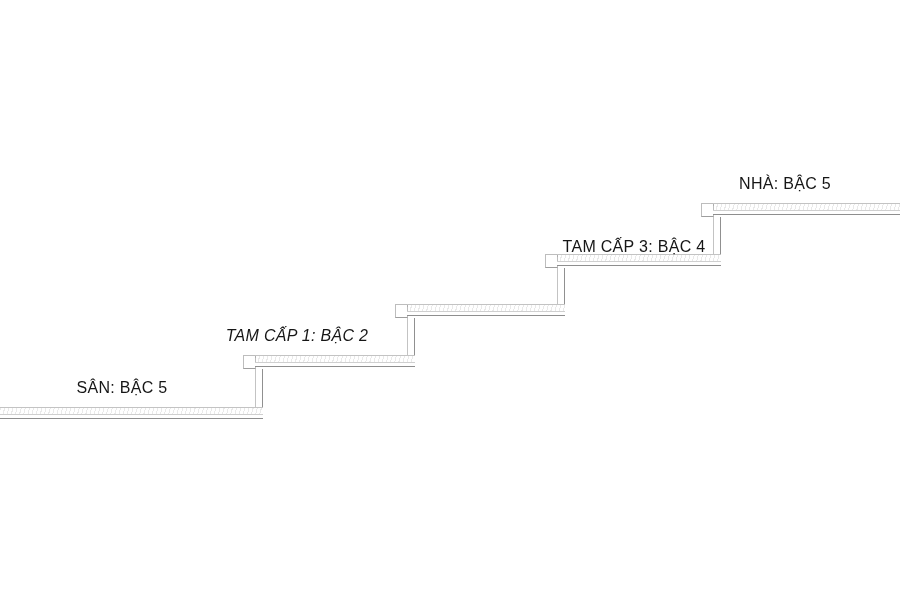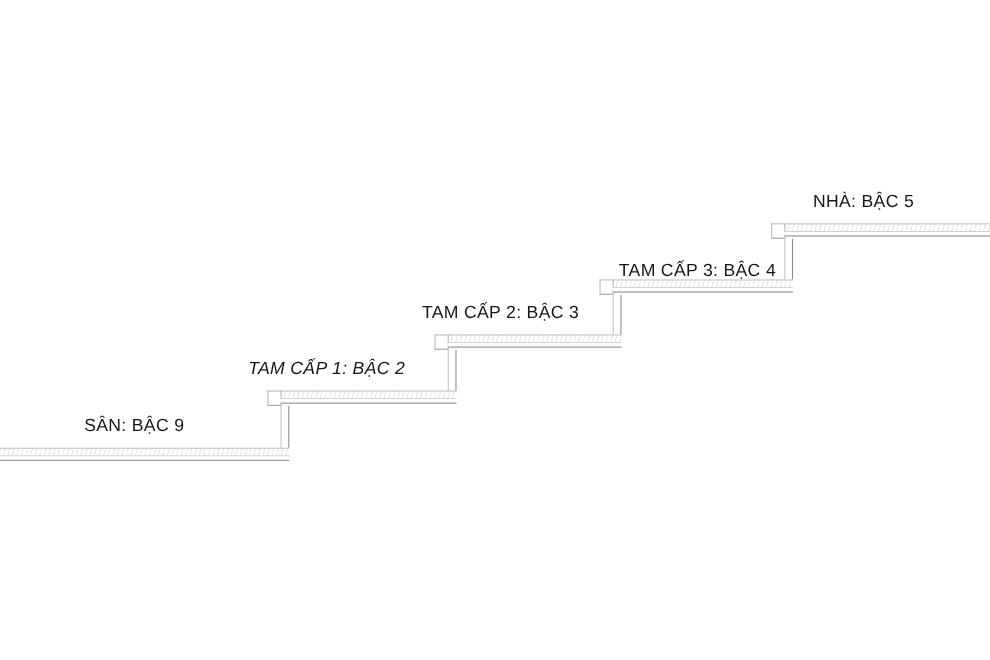--- a/index.html
+++ b/index.html
@@ -62,35 +62,34 @@
     letter-spacing: 0.3px;
     color: #161616;
     z-index: 5;
   }
 </style>
 </head>
 <body>
 
 <div class="canvas">
 
-  <div class="label" style="left:122px; top:377px;">SÂN: BẬC 9</div>
+  <div class="label" style="left:122px; top:377px;">SÂN: BẬC 5</div>
   <div class="tread" style="left:0px; top:407px; width:263px;">
     <div class="t-finish"></div>
     <div class="t-gap"></div>
   </div>
 
   <div class="label" style="left:297px; top:325px;font-style:italic;">TAM CẤP 1: BẬC 2</div>
   <div class="nosing" style="left:243px; top:355px;"></div>
   <div class="riser" style="left:255px; top:369px; height:38px;"></div>
   <div class="tread" style="left:255px; top:355px; width:160px;">
     <div class="t-finish"></div>
     <div class="t-gap"></div>
   </div>
 
-  <div class="label" style="left:455px; top:274px;">TAM CẤP 2: BẬC 3</div>
   <div class="nosing" style="left:395px; top:304px;"></div>
   <div class="riser" style="left:407px; top:318px; height:37px;"></div>
   <div class="tread" style="left:407px; top:304px; width:158px;">
     <div class="t-finish"></div>
     <div class="t-gap"></div>
   </div>
 
   <div class="label" style="left:606px; top:236px;margin-left:28px;">TAM CẤP 3: BẬC 4</div>
   <div class="nosing" style="left:545px; top:254px;"></div>
   <div class="riser" style="left:557px; top:268px; height:36px;"></div>

